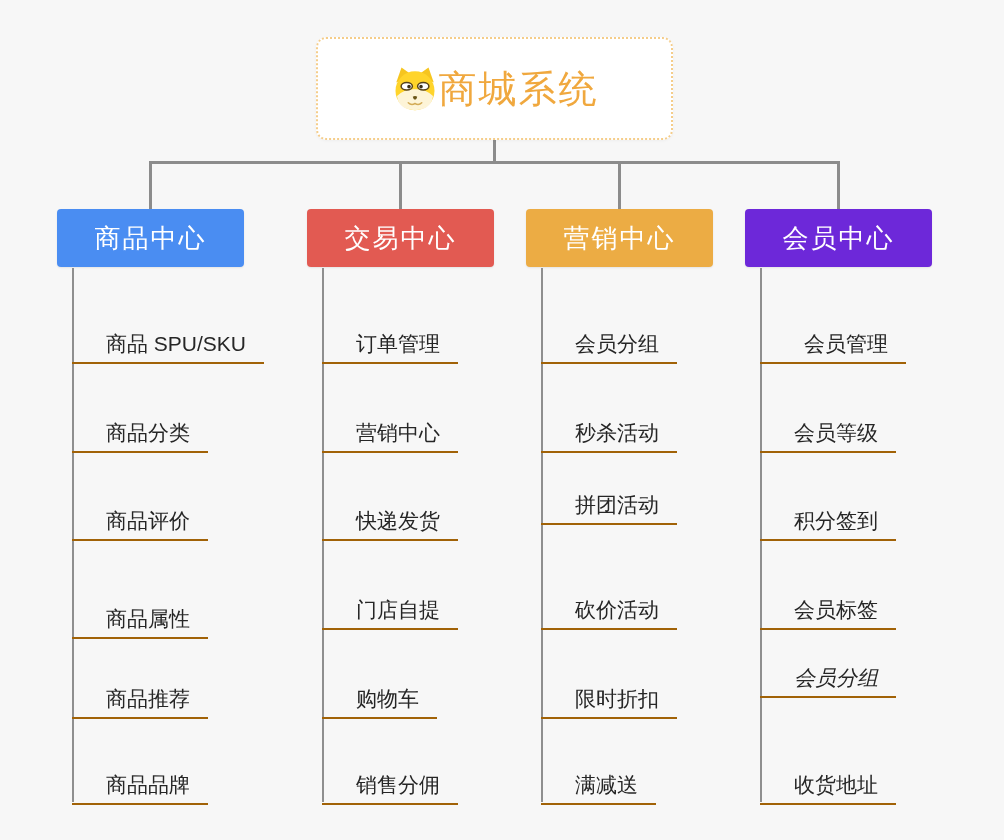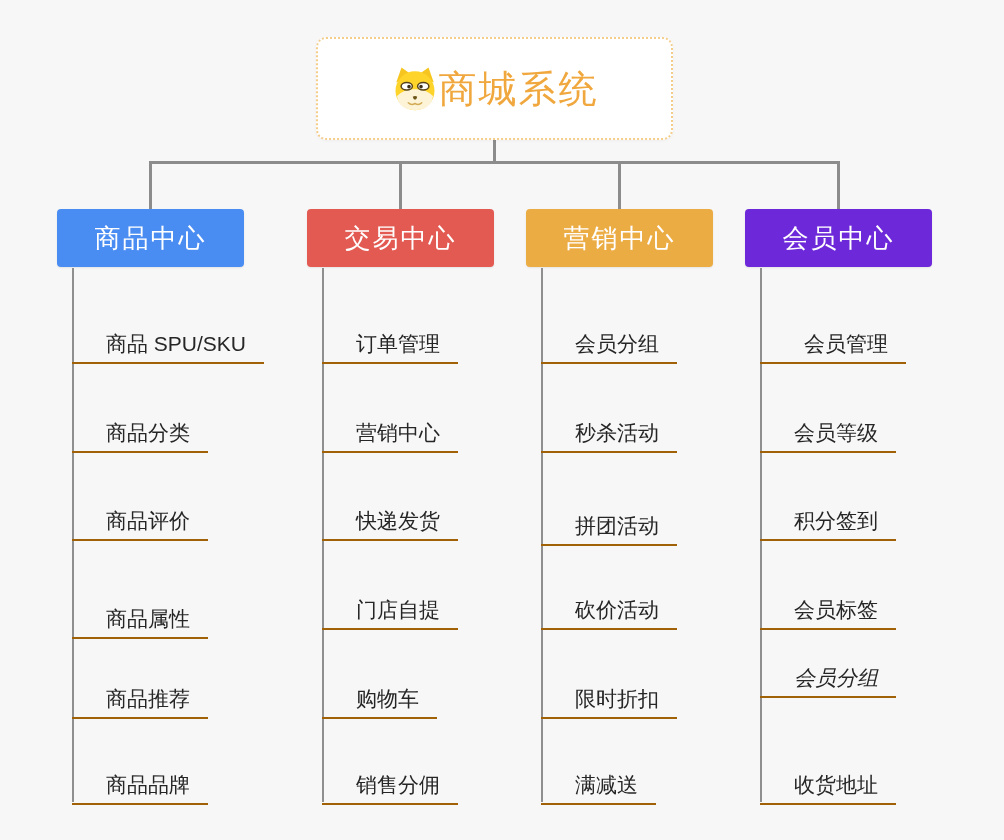--- a/index.html
+++ b/index.html
@@ -155,21 +155,21 @@
       <div class="leaf" style="top: 462px;">购物车</div>
       <div class="leaf" style="top: 548px;">销售分佣</div>
     </div>
     <div class="branch" style="left: 526px;">
       <div class="branch-header" style="background: rgb(236, 172, 68);">
         <span>营销中心</span>
       </div>
       <div class="branch-trunk"></div>
     <div class="leaf" style="top: 107px;">会员分组</div>
       <div class="leaf" style="top: 196px;">秒杀活动</div>
-      <div class="leaf" style="top: 289px;">拼团活动</div>
+      <div class="leaf" style="top: 268px;">拼团活动</div>
       <div class="leaf" style="top: 373px;">砍价活动</div>
       <div class="leaf" style="top: 462px;">限时折扣</div>
       <div class="leaf" style="top: 548px;">满减送</div>
     </div>
     <div class="branch" style="left: 745px;">
       <div class="branch-header" style="background: #6d28d9;">
         <span>会员中心</span>
       </div>
       <div class="branch-trunk"></div>
     <div class="leaf" style="top: 107px; padding-left: 44px;">会员管理</div>

